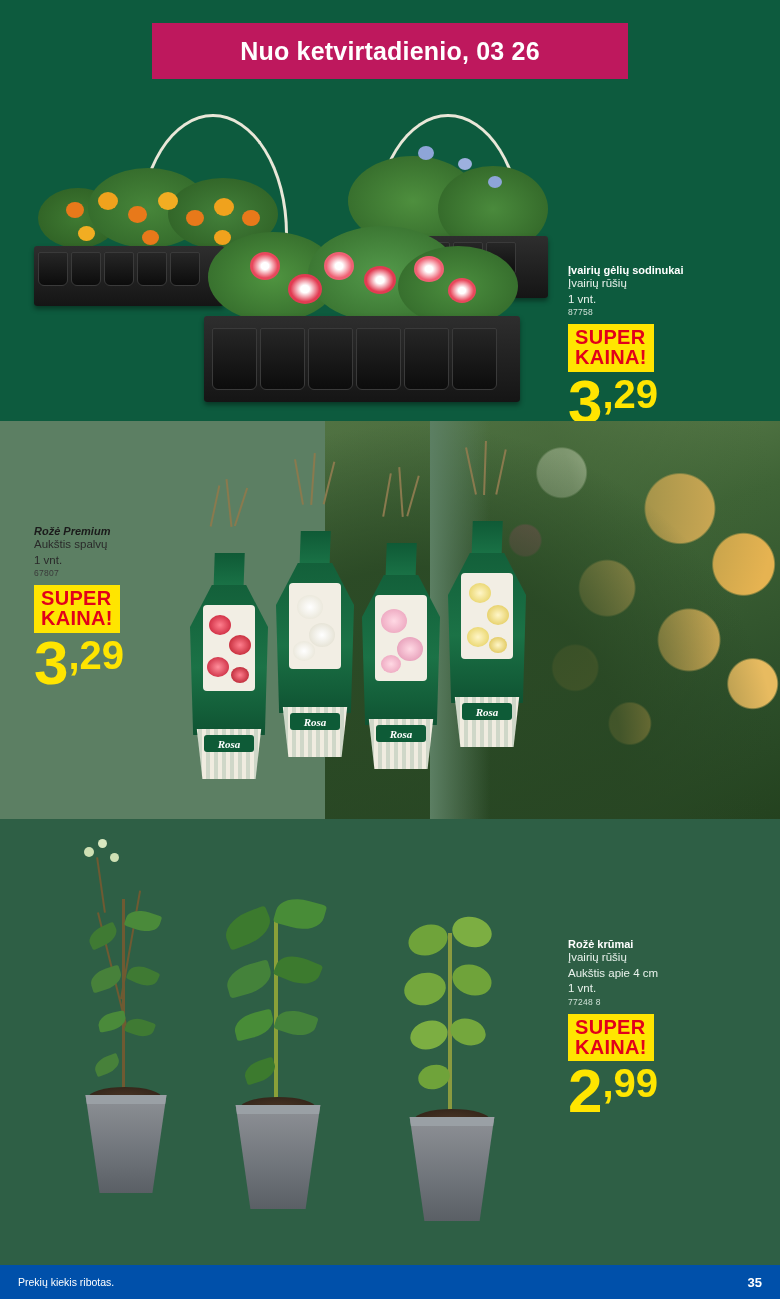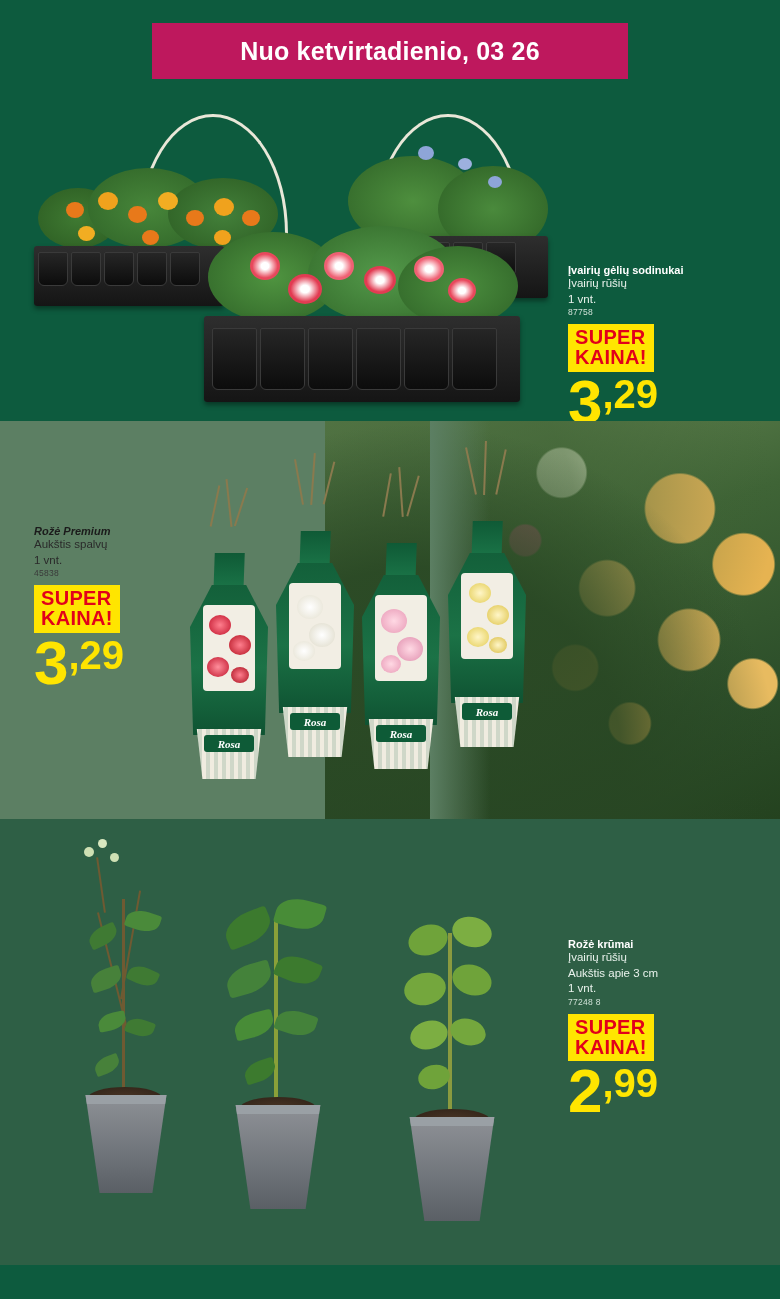--- a/index.html
+++ b/index.html
@@ -376,21 +376,21 @@
         </div>
         <div class="base"></div>
         <div class="label">Rosa</div>
       </div>
     </div>
 
     <div class="block2">
       <div class="prod-title" style="font-style:italic;">Rožė Premium</div>
       <div class="prod-line">Aukštis spalvų</div>
       <div class="prod-line">1 vnt.</div>
-      <div class="prod-code">45838</div>
+      <div class="prod-code">67807</div>
       <div class="superbox">
         <div>SUPER</div>
         <div>KAINA!</div>
       </div>
       <div class="price">
         <span class="int">3</span>
         <span class="dec">,29</span>
       </div>
     </div>
   </div>
@@ -445,27 +445,31 @@
       <div class="soil" style="left:24px;top:206px;width:76px;height:22px;"></div>
       <div class="pot" style="left:16px;top:214px;width:92px;height:104px;">
         <div class="rim"></div>
       </div>
     </div>
   </div>
 
   <div class="block3">
     <div class="prod-title light">Rožė krūmai</div>
     <div class="prod-line light">Įvairių rūšių</div>
-    <div class="prod-line light">Aukštis apie 3 cm</div>
+    <div class="prod-line light">Aukštis apie 4 cm</div>
     <div class="prod-line light">1 vnt.</div>
     <div class="prod-code light">77248 8</div>
     <div class="superbox">
       <div>SUPER</div>
       <div>KAINA!</div>
     </div>
     <div class="price">
       <span class="int">2</span>
       <span class="dec">,99</span>
     </div>
   </div>
 
+  <div class="footer">
+    <div class="note">Prekių kiekis ribotas.</div>
+    <div class="pageno">35</div>
+  </div>
 
 </div>
 
 </body></html>

